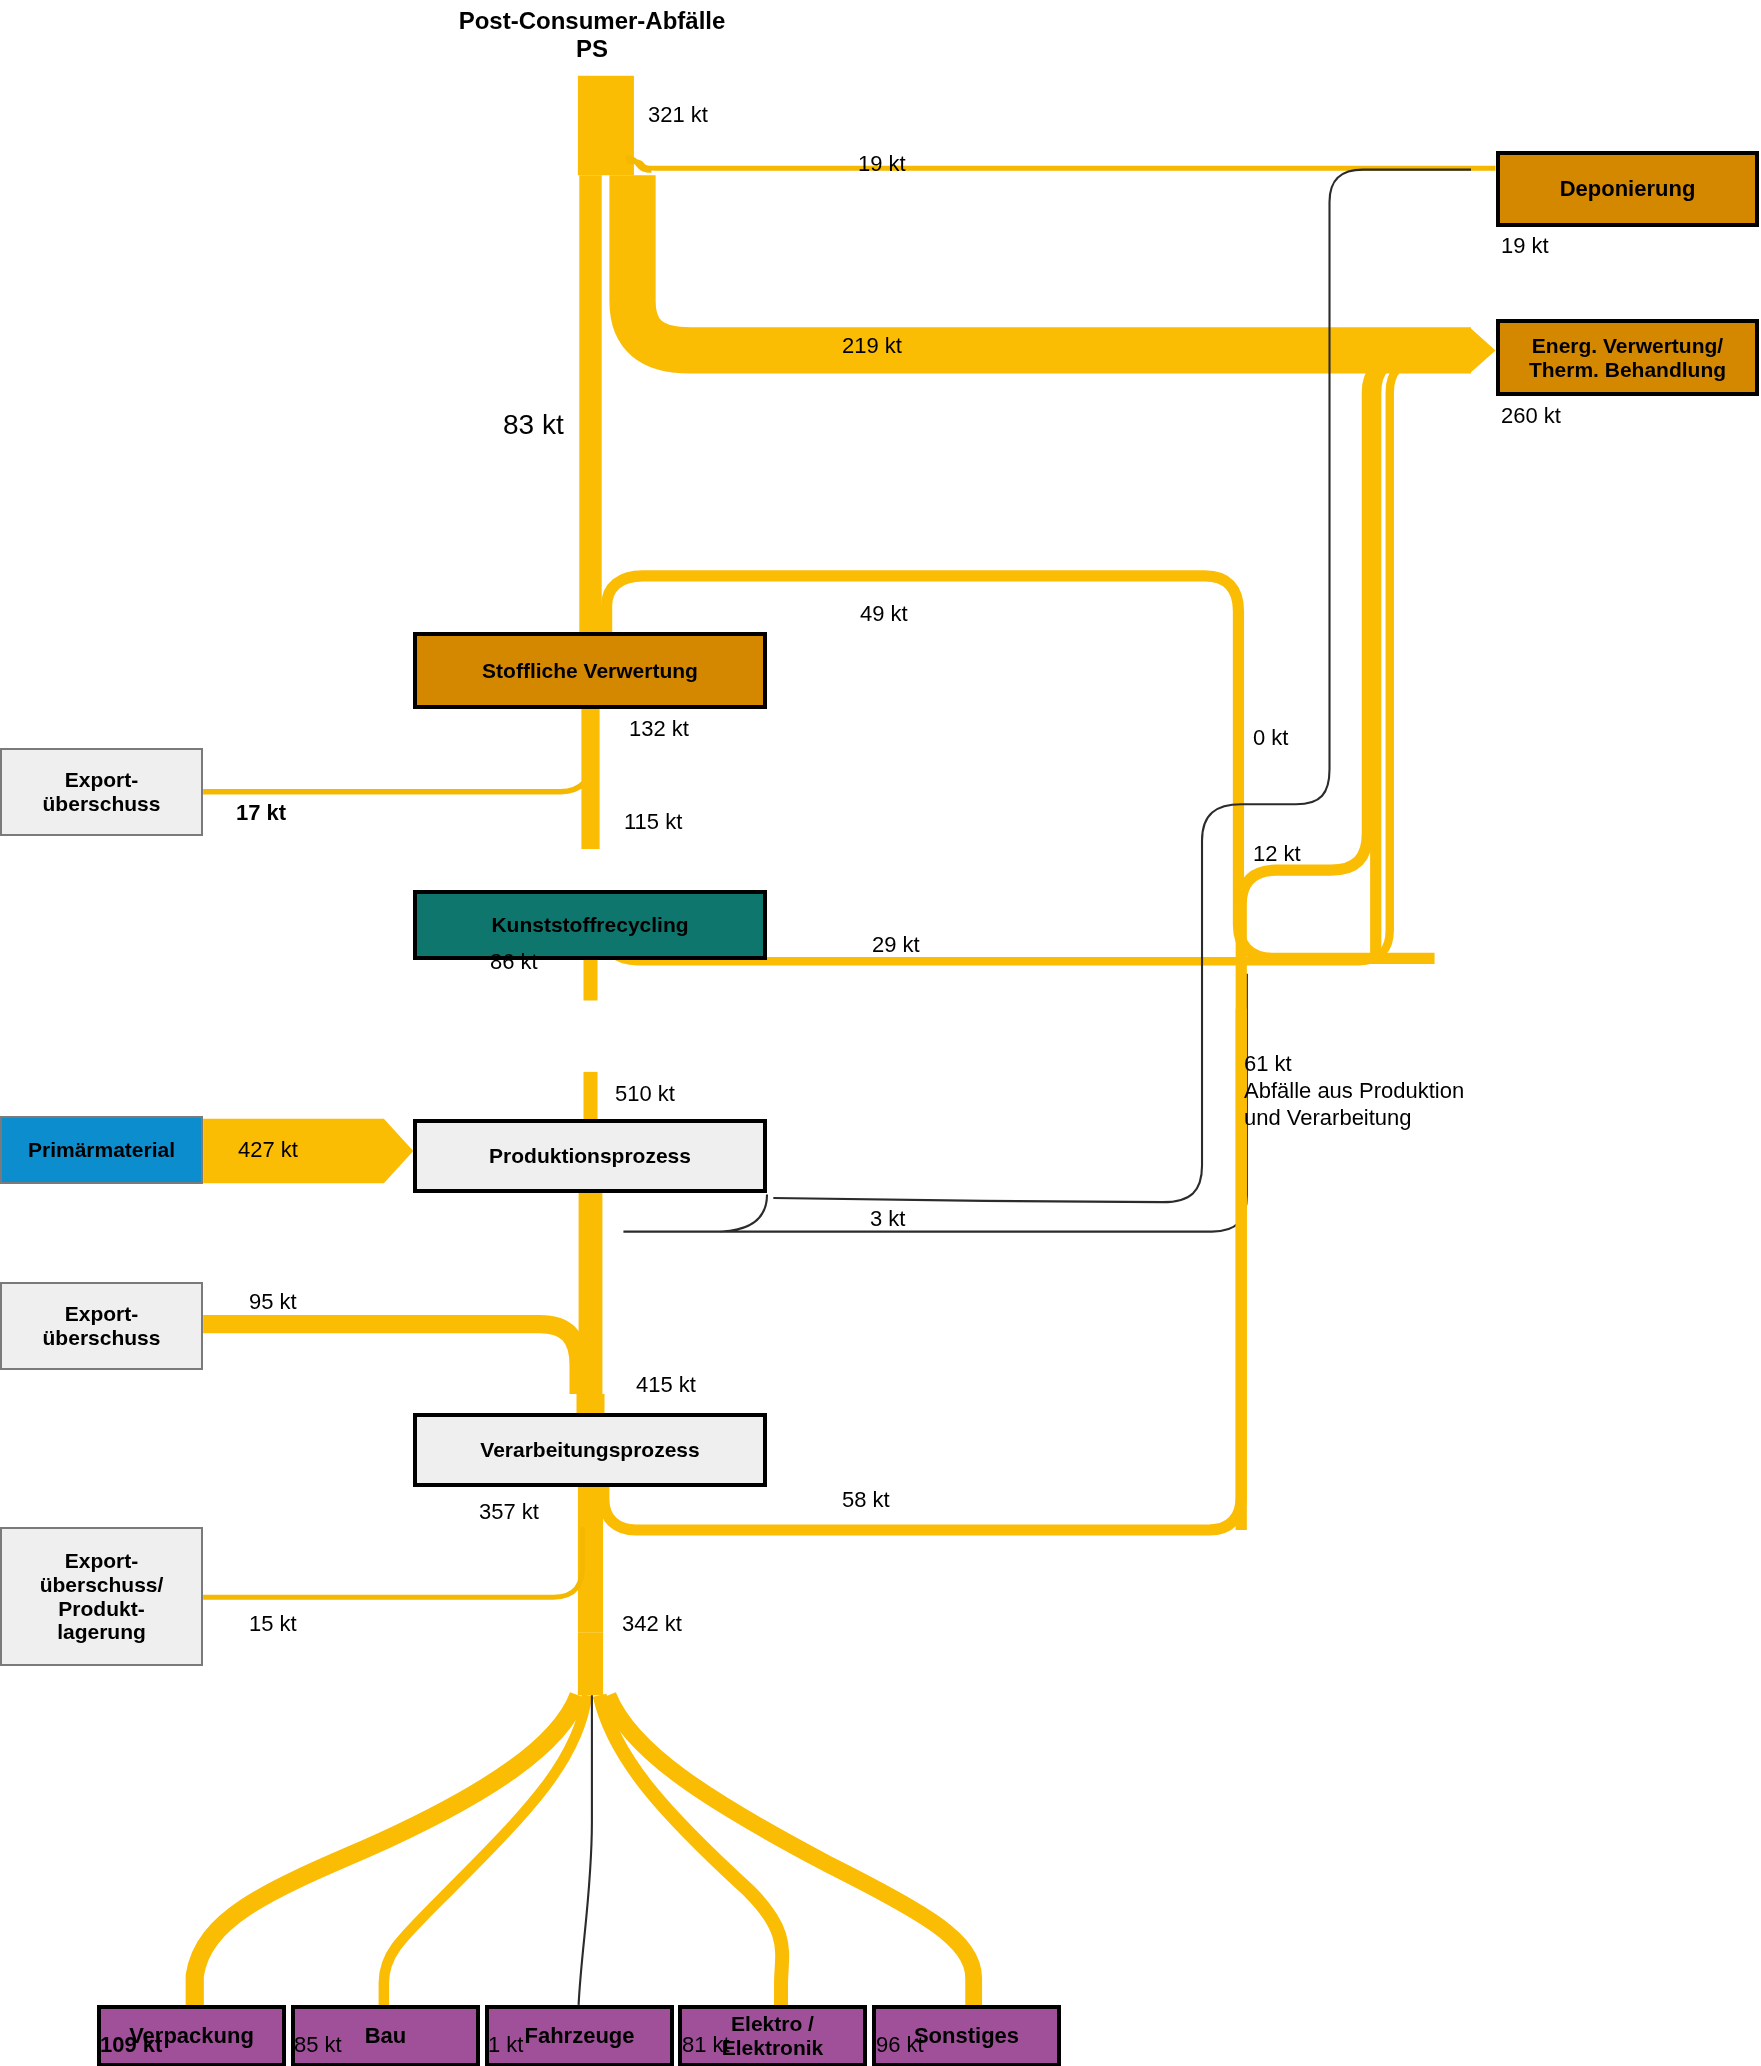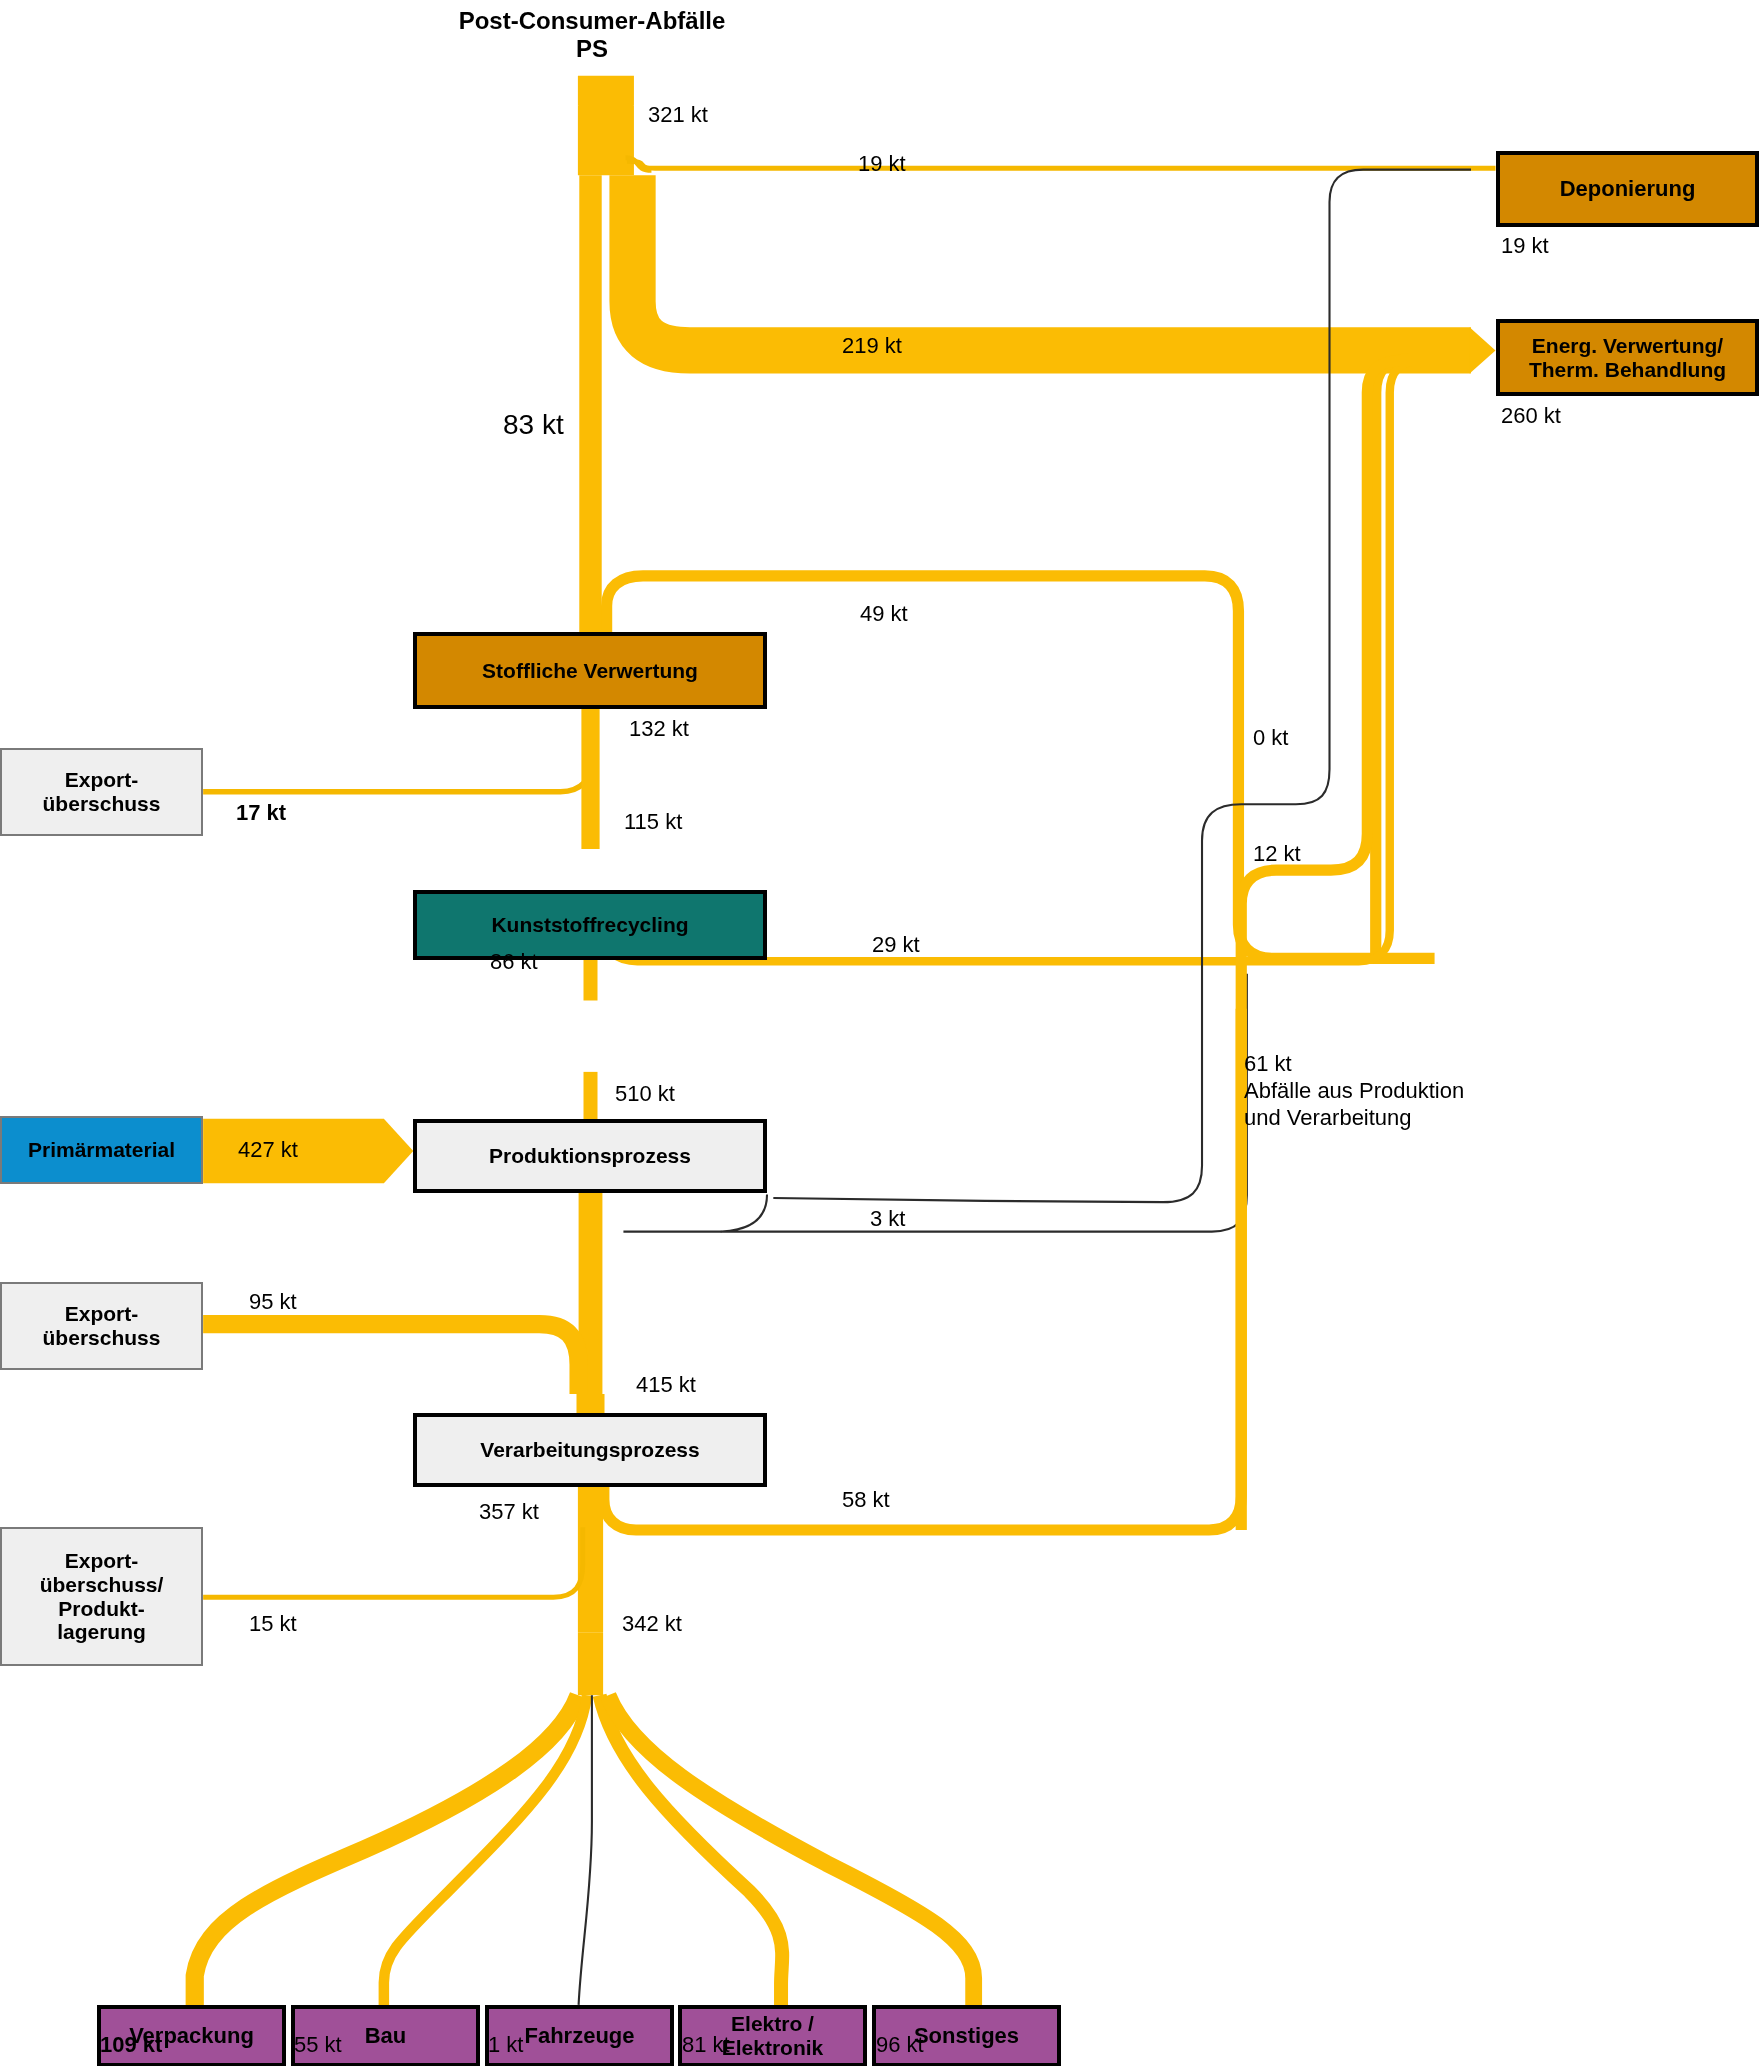--- a/index.html
+++ b/index.html
@@ -250,19 +250,19 @@
 
   <div class="lbl" style="left:842px;top:1487px;font-size:22px;">58 kt</div>
 
   <div class="lbl" style="left:479px;top:1499px;font-size:22px;">357 kt</div>
 
   <div class="lbl" style="left:249px;top:1611px;font-size:22px;">15 kt</div>
 
   <div class="lbl" style="left:622px;top:1611px;font-size:22px;">342 kt</div>
 
   <div class="lbl" style="left:100px;top:2023px;font-size:22px;top:2032px;font-weight:bold;">109 kt</div>
-  <div class="lbl" style="left:294px;top:2032px;font-size:22px;">55 kt</div>
+  <div class="lbl" style="left:294px;top:2032px;font-size:22px;">85 kt</div>
   <div class="lbl" style="left:488px;top:2032px;font-size:22px;">1 kt</div>
   <div class="lbl" style="left:682px;top:2032px;font-size:22px;">81 kt</div>
   <div class="lbl" style="left:876px;top:2032px;font-size:22px;">96 kt</div>
 
 </div>
 
 
 </body></html>

